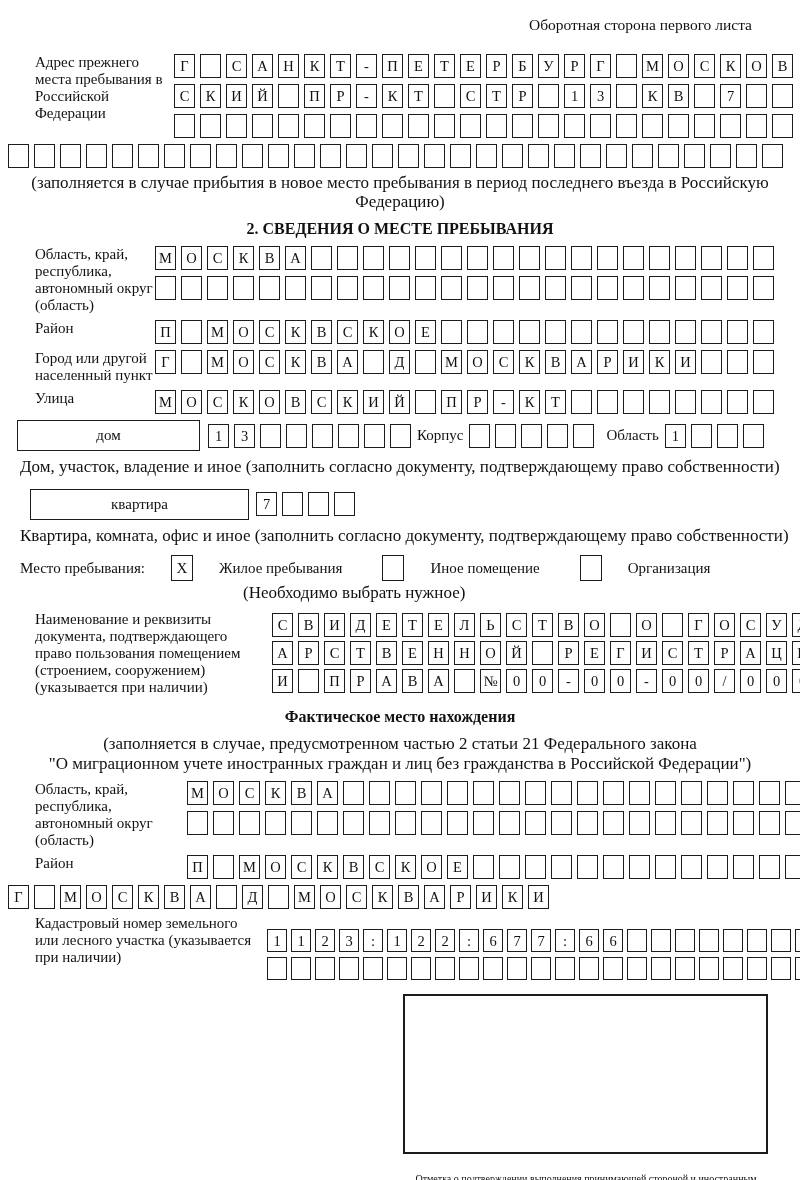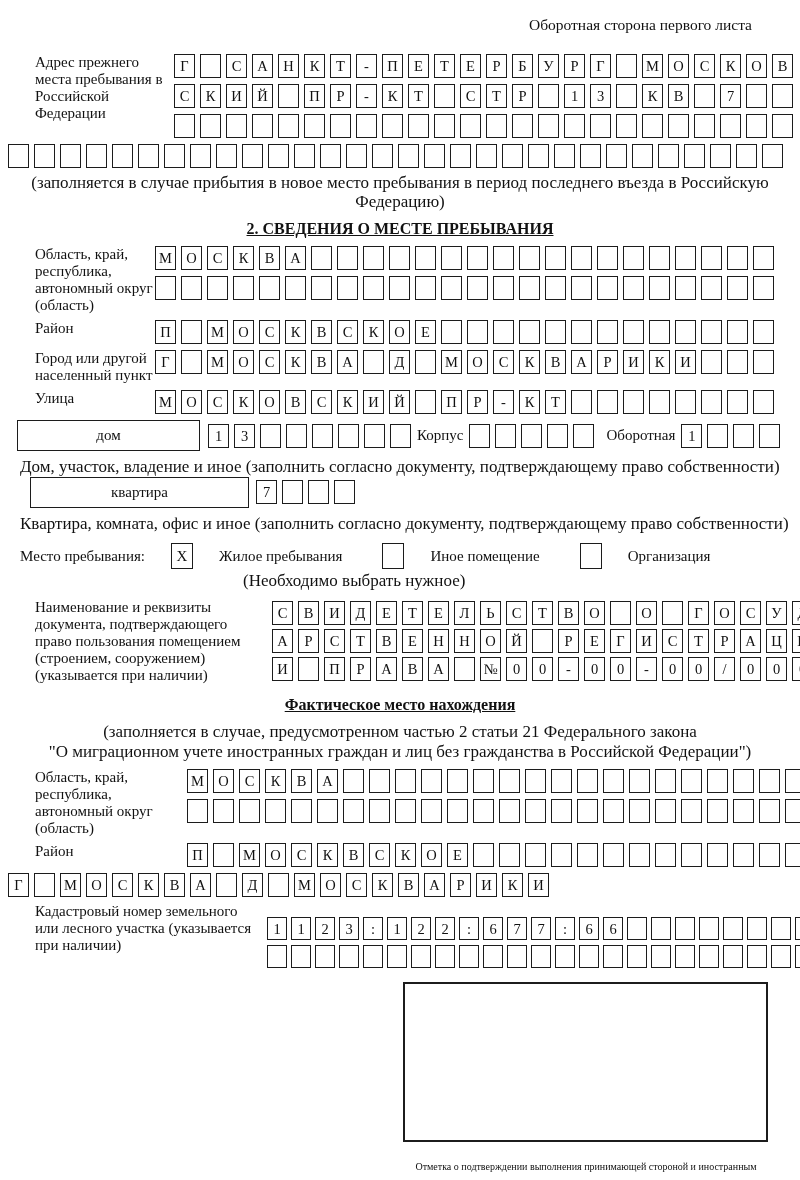--- a/index.html
+++ b/index.html
@@ -28,21 +28,21 @@
   .flabel{line-height:17px;}
   .ml27{margin-left:27px;}
   .w139{width:139px;flex:0 0 139px;}
   .w120{width:120px;flex:0 0 120px;}
   .w152{width:152px;flex:0 0 152px;}
   .w222{width:222px;flex:0 0 222px;}
   .w237{width:215px;flex:0 0 215px;}
 
   .note{font-size:17px;}
   .center{text-align:center;}
-  .sect-title{font-weight:bold;text-align:center;font-size:16px;margin:8px 0 8px 0;text-decoration:underline;}
+  .sect-title{font-weight:bold;text-align:center;font-size:16px;margin:8px 0 8px 0;}
 
   .widebox{
     box-sizing:border-box;border:1.6px solid #1c1c1c;height:31px;
     display:flex;align-items:center;justify-content:center;font-size:15px;
   }
   .inline-lbl{align-self:center;padding:0 6px;}
 
   .chk{
     box-sizing:border-box;width:22px;height:26px;border:1.6px solid #1c1c1c;
     display:inline-flex;align-items:center;justify-content:center;
@@ -347,29 +347,29 @@
         <span class="cell"></span>
       </div>
     <div class="inline-lbl">Корпус</div>
     <div class="boxes">
         <span class="cell"></span>
         <span class="cell"></span>
         <span class="cell"></span>
         <span class="cell"></span>
         <span class="cell"></span>
       </div>
-    <div class="inline-lbl" style="padding-left:12px;">Оборотная</div>
+    <div class="inline-lbl" style="padding-left:12px;">Область</div>
     <div class="boxes">
         <span class="cell">1</span>
         <span class="cell"></span>
         <span class="cell"></span>
         <span class="cell"></span>
       </div>
   </div>
-  <div class="note" style="margin:0 0 0 12px;">Дом, участок, владение и иное (заполнить согласно документу, подтверждающему право собственности)</div>
+  <div class="note" style="margin:0 0 12px 12px;">Дом, участок, владение и иное (заполнить согласно документу, подтверждающему право собственности)</div>
 
   <div class="frow" style="margin-left:22px;align-items:center;">
     <div class="widebox" style="width:219px;">квартира</div>
     <div class="boxes" style="margin-left:7px;">
         <span class="cell">7</span>
         <span class="cell"></span>
         <span class="cell"></span>
         <span class="cell"></span>
       </div>
   </div>

